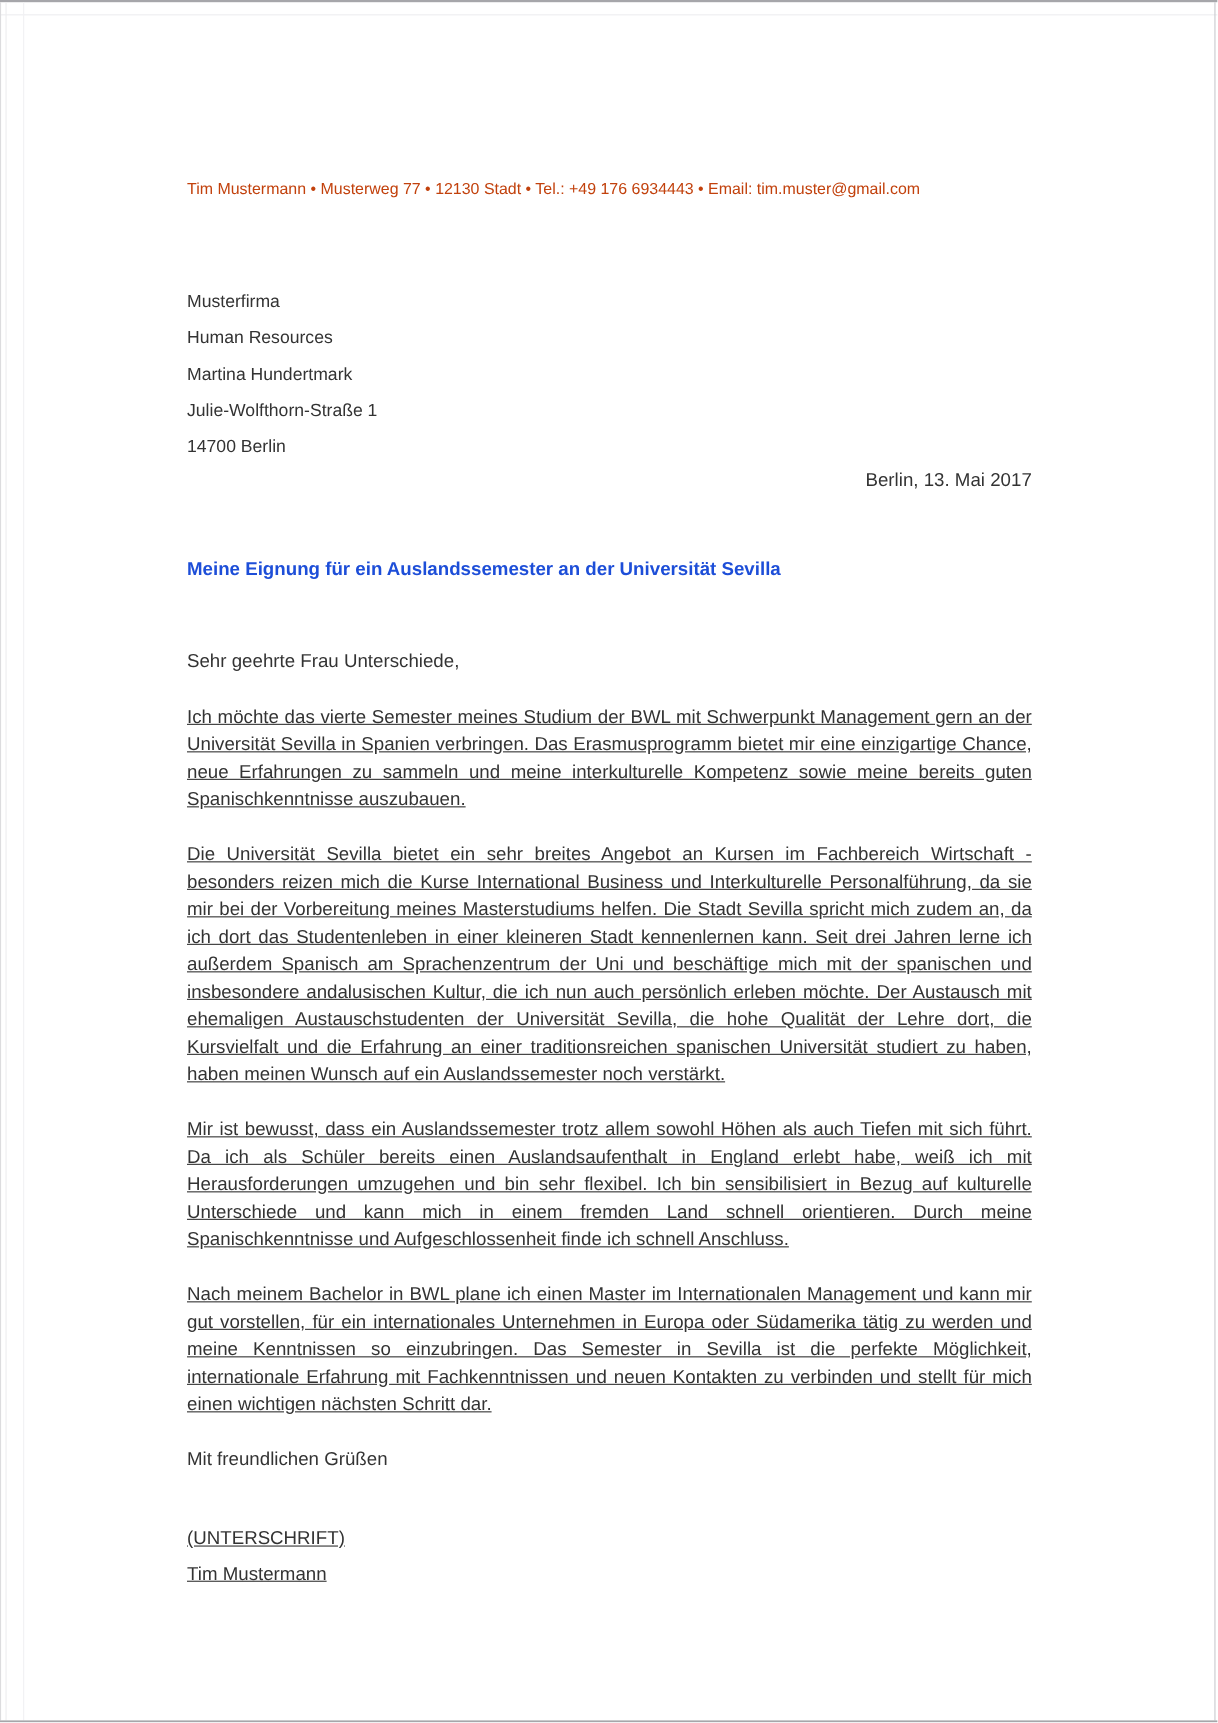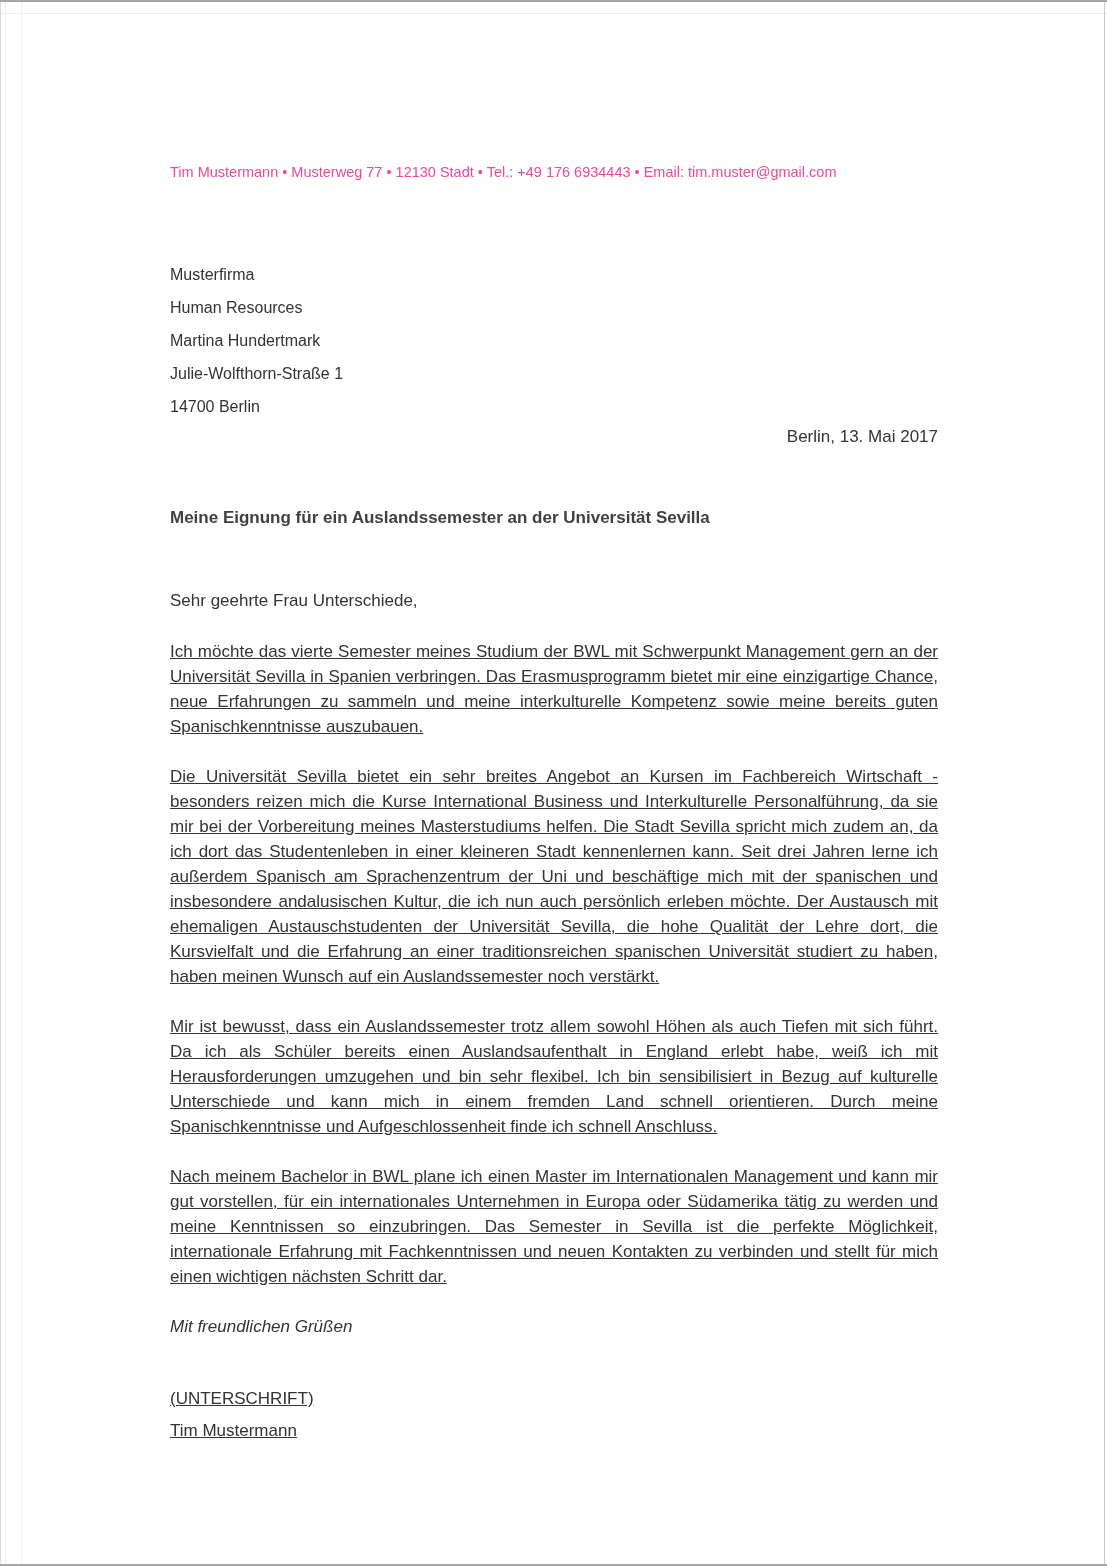--- a/index.html
+++ b/index.html
@@ -46,21 +46,21 @@
     background: #f1f1f3;
   }
 
   .sender-line {
     position: absolute;
     left: 170px;
     top: 163px;
     width: 768px;
     font-size: 14.5px;
     line-height: 19px;
-    color: #ec4899;
+    color: #c2410c;
     white-space: nowrap;
   }
   .recipient-block {
     position: absolute;
     left: 170px;
     top: 258px;
     font-size: 16px;
     line-height: 33px;
   }
   .recipient-block div { height: 33px; }
@@ -74,42 +74,41 @@
     line-height: 25px;
   }
   .subject-line {
     position: absolute;
     left: 170px;
     top: 505px;
     width: 768px;
     font-size: 17px;
     font-weight: 700;
     line-height: 25px;
-    color: #404040;
+    color: #1d4ed8;
   }
   .letter-body {
     position: absolute;
     left: 170px;
     top: 588px;
     width: 768px;
     font-size: 17px;
     line-height: 25px;
   }
   .salutation {
     margin: 0 0 26px 0;
   }
   .letter-body p.para {
     margin: 16px 0 25px 0;
     text-align: justify;
     text-justify: inter-word;
     text-decoration: underline;
   }
   .closing {
     margin: 23px 0 0 0;
-    font-style: italic;
   }
   .signature-block {
     margin-top: 44px;
     line-height: 32px;
     text-decoration: underline;
   }
 </style>
 </head>
 <body>
 

